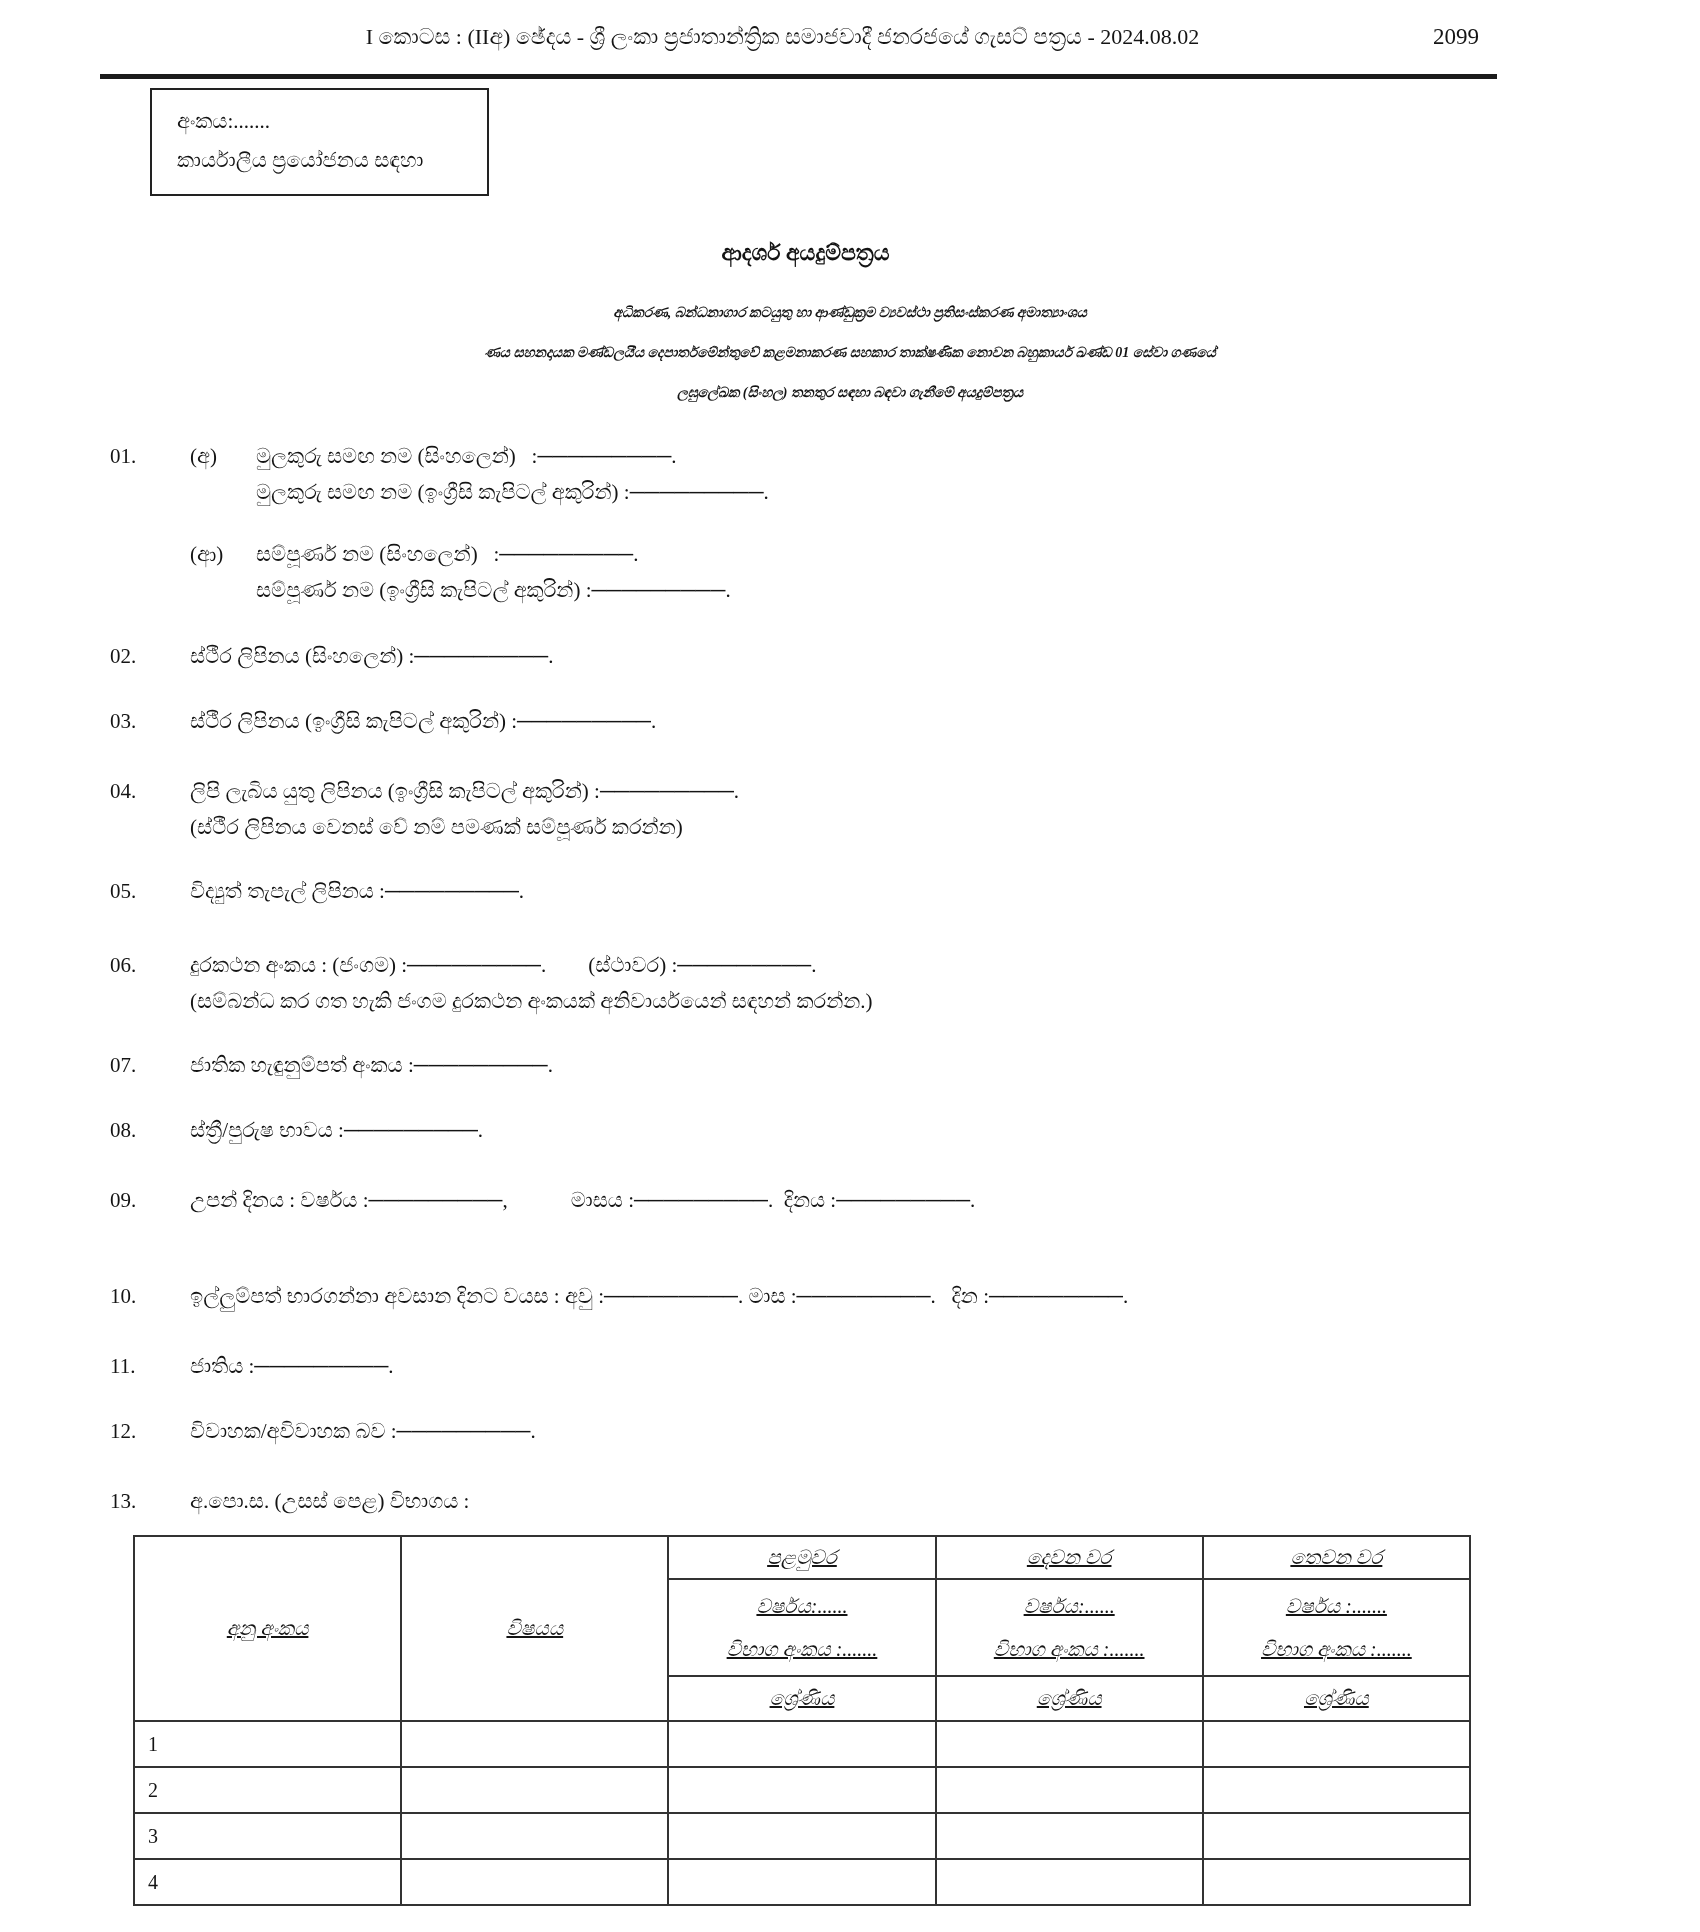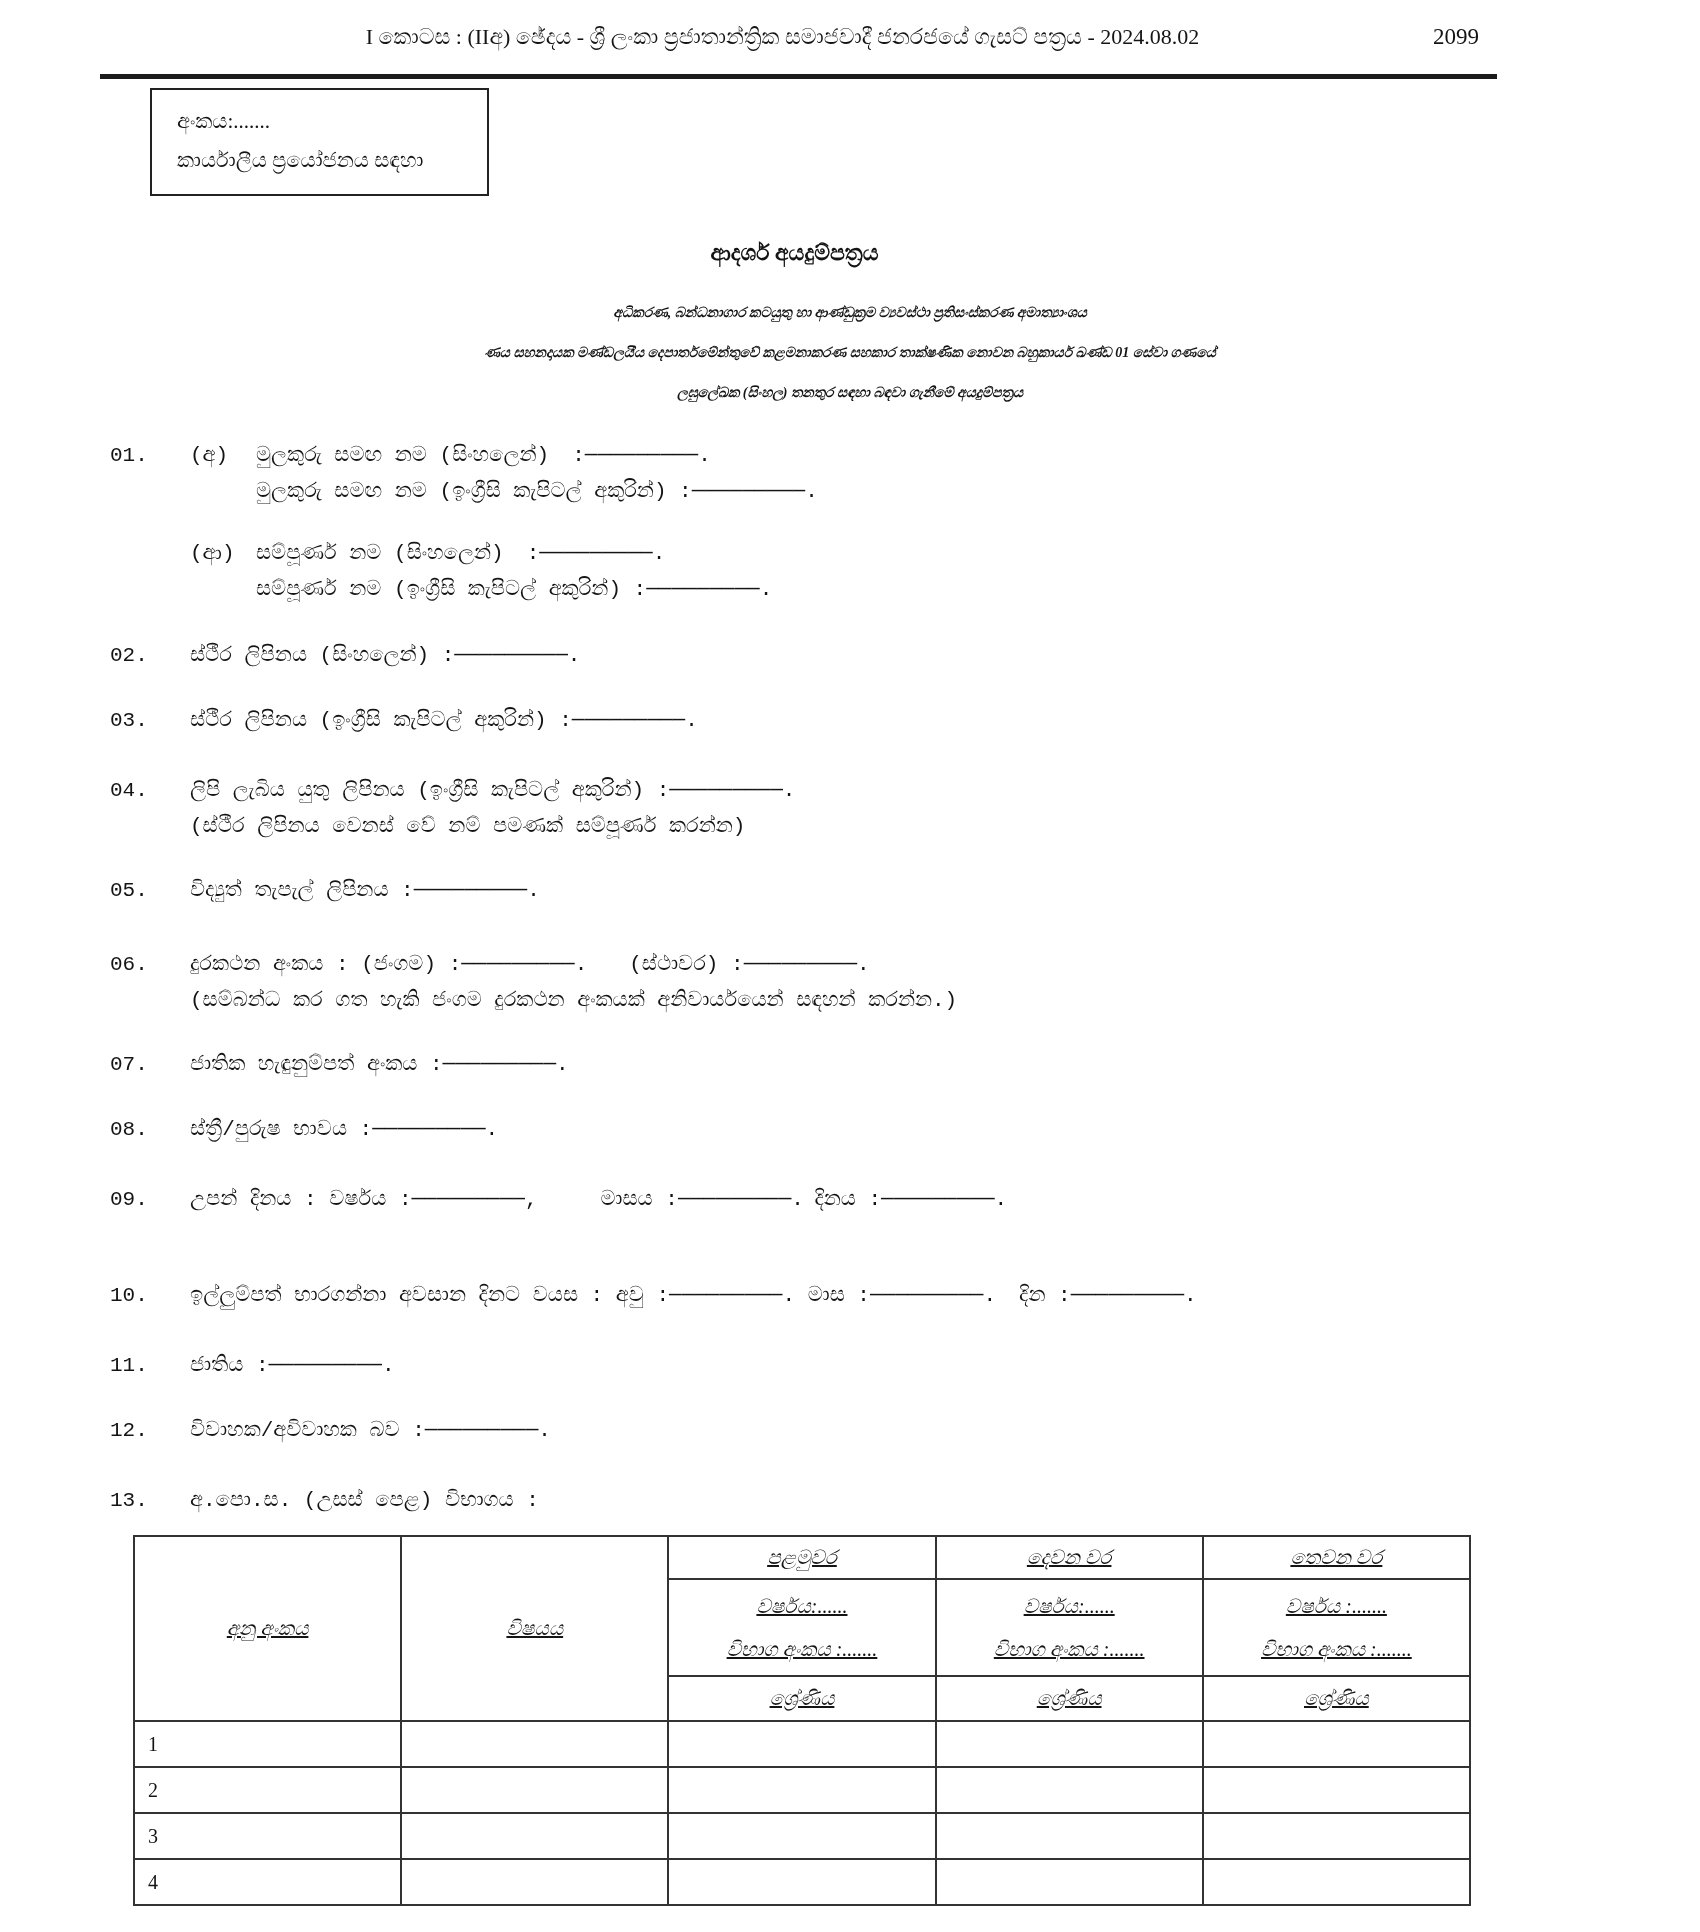--- a/index.html
+++ b/index.html
@@ -15,28 +15,28 @@
   .header-row .pagenum{position:absolute;right:2px;top:0;font-size:23px;}
   .rule{left:100px;top:74px;width:1397px;height:5px;background:#1b1b1b;}
 
   
   .office-box{
     left:150px;top:88px;width:285px;border:2px solid #222;
     padding:12px 25px 14px 25px;font-size:21px;line-height:1.85;
   }
 
   
-  .doc-title{left:96px;top:240px;width:1397px;text-align:center;
+  .doc-title{left:107px;top:240px;width:1397px;text-align:center;
     font-weight:bold;font-size:22px;}
   .subtitle{left:0;top:293px;width:1700px;text-align:center;
     font-weight:bold;font-style:italic;font-size:14px;line-height:40px;}
   .subtitle div{white-space:nowrap;}
 
   
-  .items{left:100px;top:438px;width:1490px;font-size:21px;line-height:36px;font-family:Liberation Mono, monospace;}
+  .items{left:100px;top:438px;width:1490px;font-size:21px;line-height:36px;}
   .item{display:flex;align-items:flex-start;}
   .item .no{flex:none;width:90px;padding-left:10px;box-sizing:border-box;}
   .item .body{flex:1;}
   .sub{display:flex;align-items:flex-start;}
   .sub .letter{flex:none;width:66px;}
   .sub-gap{margin-top:26px;}
   .line,.note{white-space:nowrap;}
 
   
   .table-wrap{left:133px;top:1535px;}

